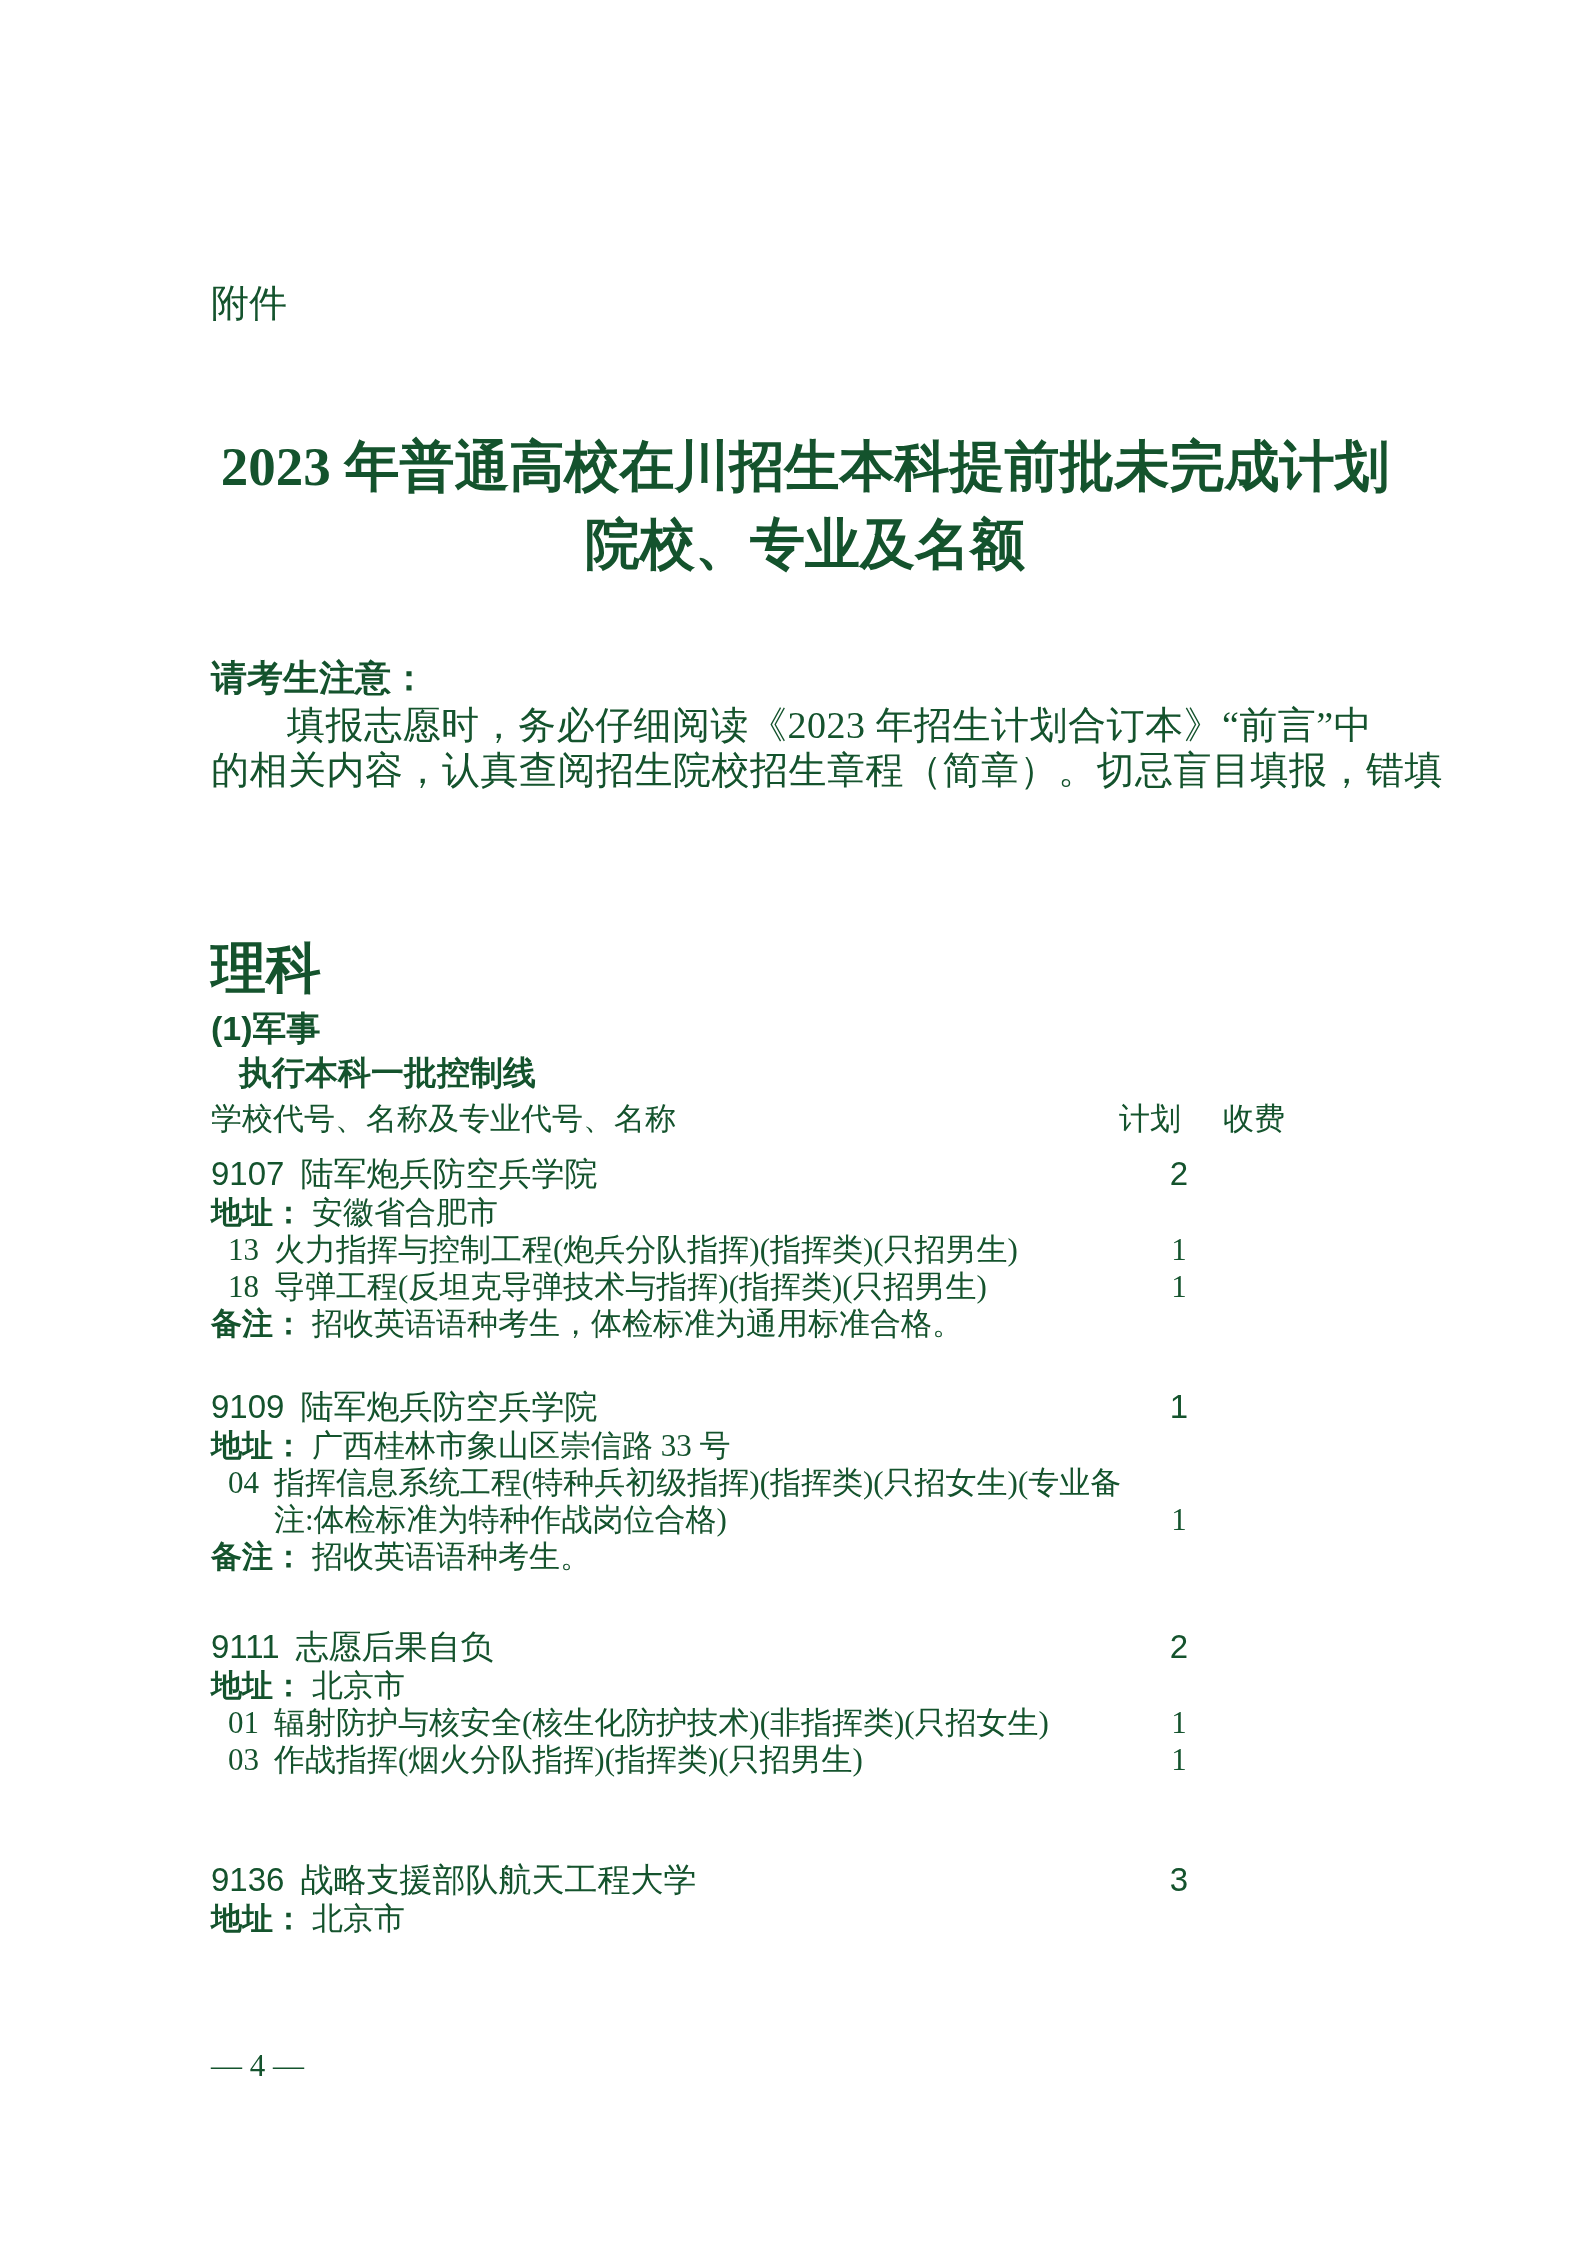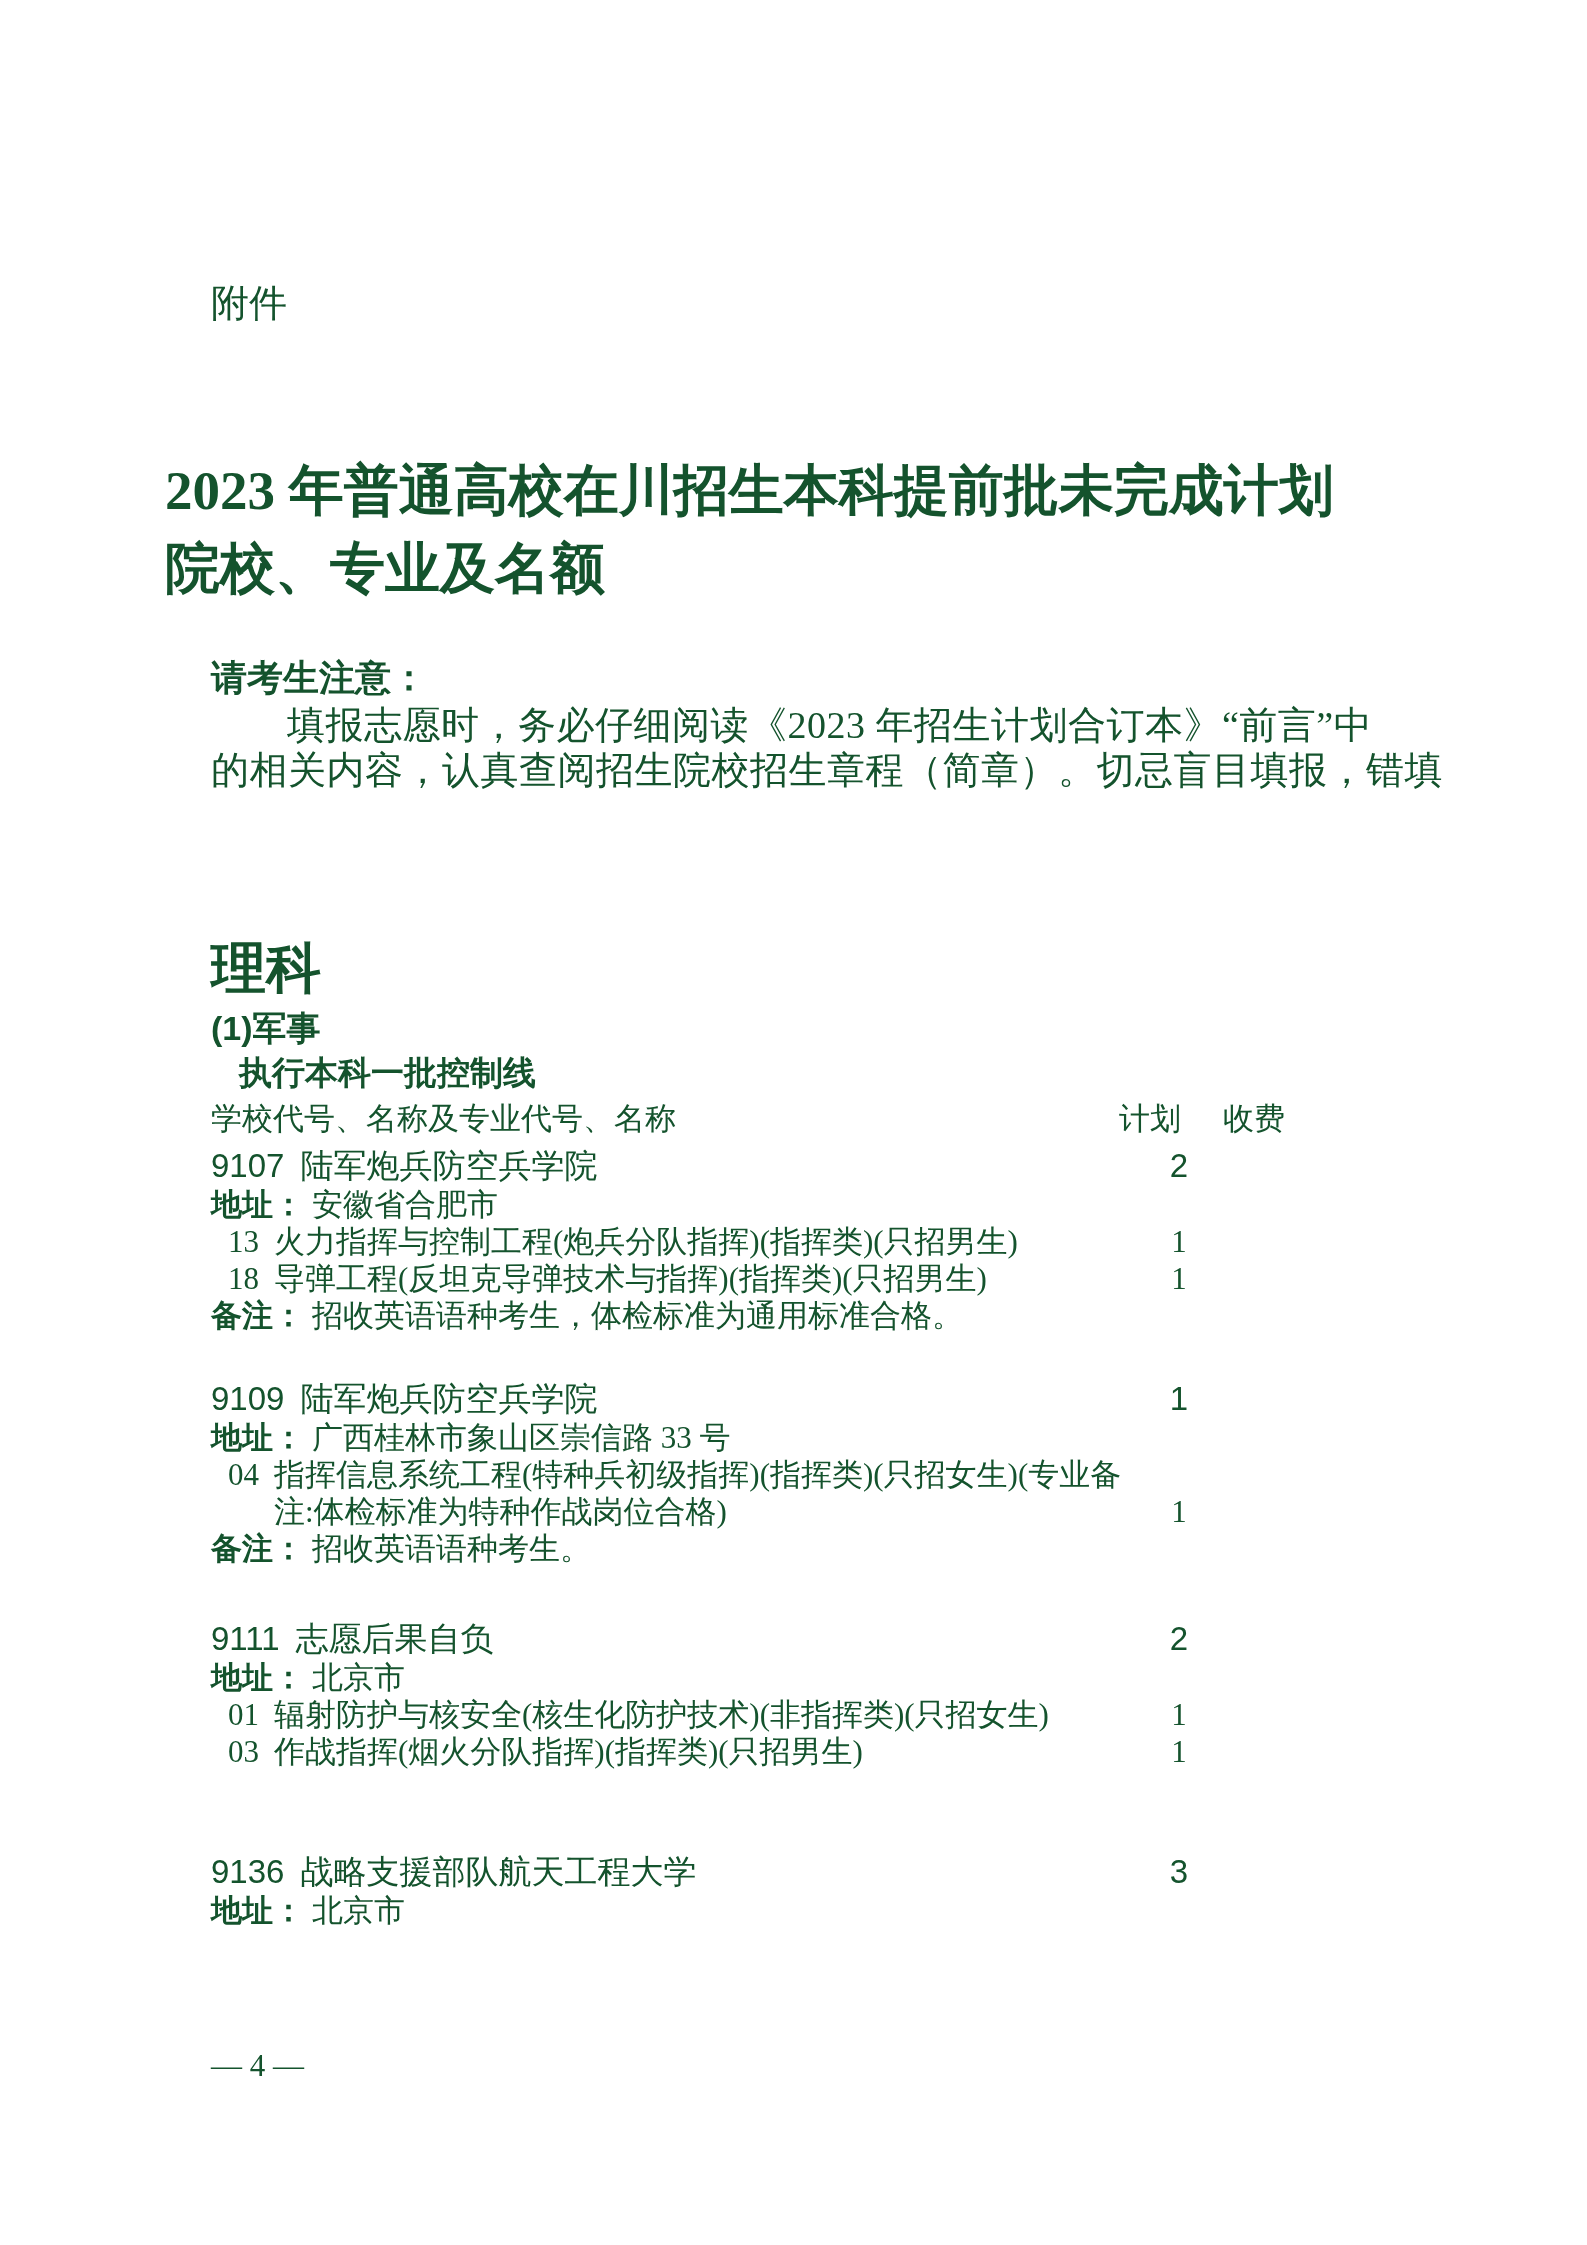--- a/index.html
+++ b/index.html
@@ -12,22 +12,22 @@
     overflow: hidden;
   }
 
   .attachment {
     position: absolute; left: 211px; top: 280px;
     font-family: "Liberation Sans", sans-serif;
     font-size: 38px; line-height: 46px;
   }
 
   .doc-title {
-    position: absolute; left: 165px; top: 452px; width: 1280px;
-    text-align: left;
+    position: absolute; left: 165px; top: 428px; width: 1280px;
+    text-align: center;
     font-family: "Liberation Serif", serif;
     font-weight: bold; font-size: 55px; line-height: 78px;
     white-space: nowrap;
   }
 
   .notice-heading {
     position: absolute; left: 211px; top: 656px;
     font-family: "Liberation Serif", serif;
     font-weight: bold; font-size: 36px; line-height: 44px;
   }
@@ -56,21 +56,21 @@
   }
 
   .colhead {
     position: absolute; left: 211px; top: 1099px; width: 1230px;
     font-family: Liberation Serif, serif;
     font-size: 31px; line-height: 40px;
   }
   .colhead .col-plan { position: absolute; left: 908px; top: 0; }
   .colhead .col-fee  { position: absolute; left: 1012px; top: 0; }
 
-  .school-block { position: absolute; left: 211px; width: 1230px; }
+  .school-block { position: absolute; left: 211px; width: 1230px; margin-top: 8px; }
   .block-9107 { top: 1146px; }
   .block-9109 { top: 1379px; }
   .block-9111 { top: 1619px; }
   .block-9136 { top: 1852px; }
 
   .row { position: relative; }
 
   .school-row {
     font-family: "Liberation Sans", sans-serif;
     font-size: 33px; line-height: 40px; white-space: nowrap;

